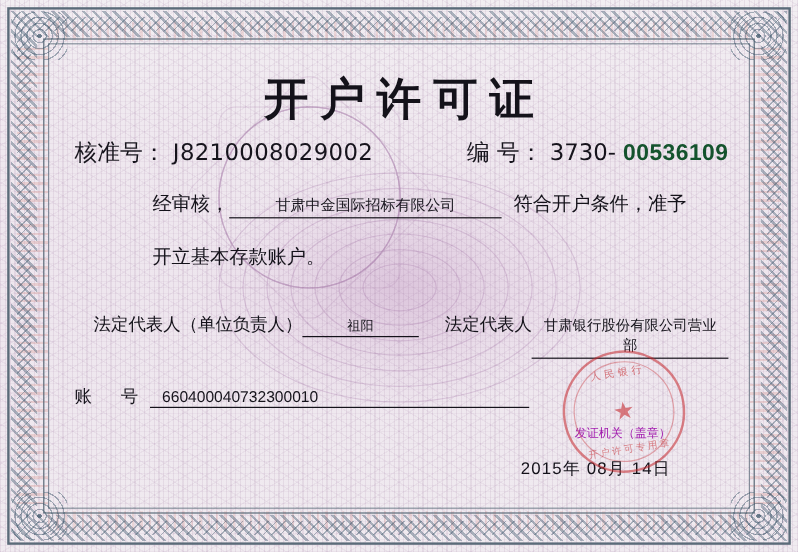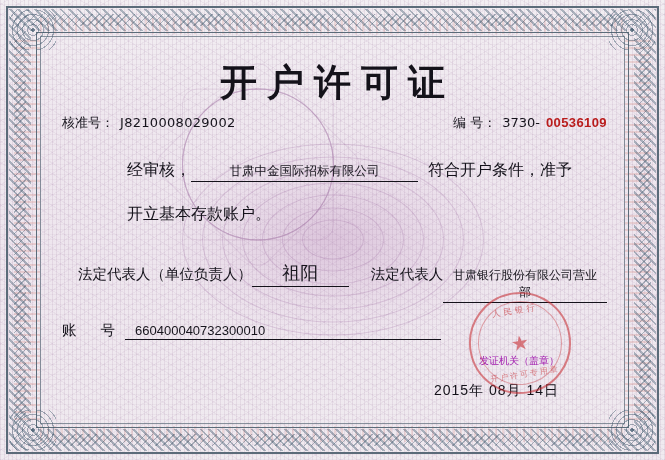--- a/index.html
+++ b/index.html
@@ -173,32 +173,32 @@
     font-size: 37px;
     letter-spacing: 10px;
     color: #14121a;
     text-indent: 10px;
   }
 
   .row-nums {
     position: absolute;
     left: 22px; right: 18px;
     top: 78px;
-    font-size: 13px;
+    font-size: 19px;
     color: #16141c;
     display: flex;
     justify-content: space-between;
     align-items: baseline;
   }
   .lbl { font-family: "DejaVu Sans", "Liberation Sans", sans-serif; }
   .val { font-family: "DejaVu Sans", "Liberation Sans", sans-serif; }
   .approve-no .val { margin-left: 6px; letter-spacing: .3px; }
   .serial { display: flex; align-items: baseline; gap: 6px; }
   .serial .red {
-    color: #b91c1c;
+    color: #14532d;
     font-weight: bold;
     letter-spacing: .4px;
   }
 
   .body-line {
     position: absolute;
     font-size: 16px;
     color: #14121a;
     white-space: nowrap;
     padding-left: 19px;
@@ -221,21 +221,21 @@
     position: absolute;
     left: 22px; right: 18px;
     top: 225px;
     display: flex;
     align-items: baseline;
     font-size: 14.5px;
     color: #14121a;
     margin-left: 16px;
   }
   .rep-label { white-space: nowrap; }
-  .fill-rep { width: 120px; font-size: 18px; }
+  .fill-rep { width: 120px; font-size: 11px; }
   .bank-label { white-space: nowrap; margin-left: 22px; }
   .fill-bank { width: 215px; font-size: 12px; }
 
   .row-acct {
     position: absolute;
     left: 22px;
     top: 285px;
     display: flex;
     align-items: baseline;
     font-size: 14.5px;

